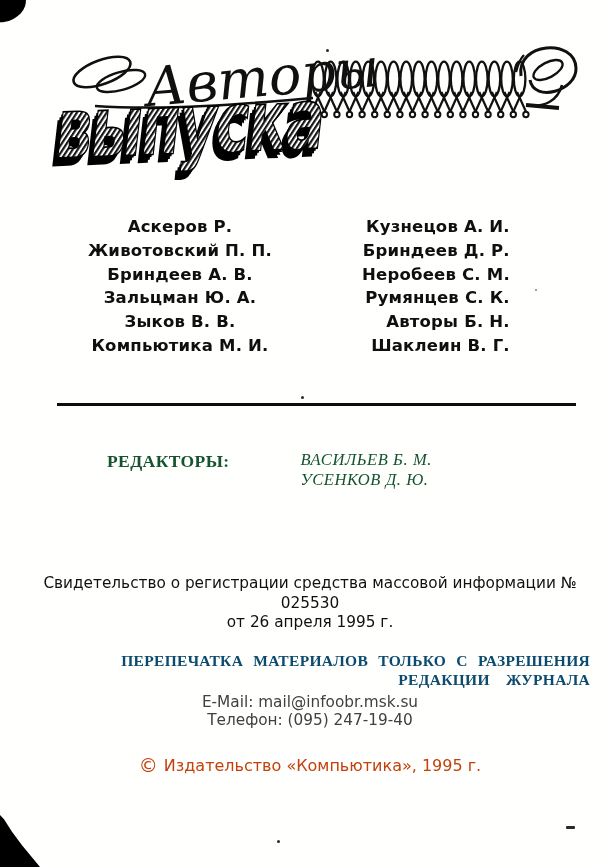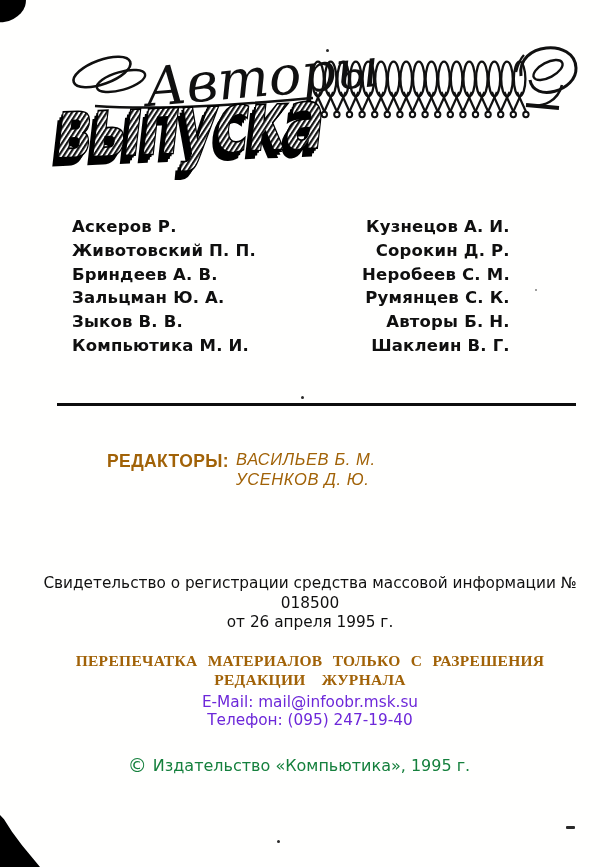--- a/index.html
+++ b/index.html
@@ -18,49 +18,49 @@
   .block-title{
     font-family:"DejaVu Sans",sans-serif;font-style:italic;font-weight:bold;
     font-size:80px;letter-spacing:-2px;
   }
   .deco{stroke:#101010;fill:none;}
   
   .authors-left,.authors-right{
     position:absolute;top:215px;font-weight:bold;font-size:16.5px;
     line-height:23.8px;letter-spacing:.2px;white-space:nowrap;color:#0f0f0f;
   }
-  .authors-left{right:344px;text-align:left;margin-left:22px;}
+  .authors-left{right:328px;text-align:center;margin-left:22px;}
   .authors-right{left:362px;text-align:right;}
   
   .rule{position:absolute;top:403px;left:57px;width:519px;height:3px;background:#0d0d0d;}
   
   .editors{
-    position:absolute;top:450px;left:107px;display:flex;gap:7px;
-    font-family:Liberation Sans, sans-serif;color:#a16207;
+    position:absolute;top:450px;left:107px;display:flex;gap:23px;
+    font-family:Liberation Serif, serif;color:#14532d;
   }
   .editors-label{font-weight:bold;font-size:17.5px;letter-spacing:.4px;padding-top:1px;}
-  .editors-names{font-style:italic;font-size:16.5px;line-height:19.5px;letter-spacing:.6px;}
+  .editors-names{font-style:italic;font-size:16.5px;line-height:19.5px;letter-spacing:.6px;margin-left:48px;}
   
   .registration{
     position:absolute;top:574px;left:30px;width:560px;text-align:center;
     font-size:15.3px;line-height:19.5px;color:#101010;
   }
   .reprint{
-    position:absolute;top:652px;left:30px;width:560px;text-align:center;
+    position:absolute;top:652px;left:30px;width:560px;text-align:right;
     font-family:"Liberation Serif",serif;font-weight:bold;font-size:15.5px;
-    line-height:18.5px;letter-spacing:.3px;word-spacing:6px;color:#a16207;
+    line-height:18.5px;letter-spacing:.3px;word-spacing:6px;color:#0c4a6e;
   }
   .reprint .line2{word-spacing:12px;}
   .contacts{
     position:absolute;top:694px;left:30px;width:560px;text-align:center;
-    font-size:15.3px;line-height:17.5px;color:#6d28d9;
+    font-size:15.3px;line-height:17.5px;color:#404040;
   }
   .copyright{
-    position:absolute;top:754px;left:19px;width:560px;text-align:center;
-    font-size:16px;color:#15803d;
+    position:absolute;top:754px;left:30px;width:560px;text-align:center;
+    font-size:16px;color:#c2410c;
   }
   .copyright .sym{font-size:19px;margin-right:6px;vertical-align:-1px;}
   
   .blob-tl{
     position:absolute;top:-7px;left:-9px;width:36px;height:28px;background:#000;
     border-radius:0 0 85% 35%;transform:rotate(-10deg);
   }
   .blob-bl{
     position:absolute;left:0;top:815px;width:40px;height:52px;background:#000;
     clip-path:polygon(0 0,10% 8%,30% 32%,55% 58%,100% 100%,0 100%);
@@ -183,39 +183,39 @@
   <div class="authors-left">
     <div>Аскеров Р.</div>
     <div>Животовский П. П.</div>
     <div>Бриндеев А. В.</div>
     <div>Зальцман Ю. А.</div>
     <div>Зыков В. В.</div>
     <div>Компьютика М. И.</div>
   </div>
   <div class="authors-right">
     <div>Кузнецов А. И.</div>
-    <div>Сорокин Д. Р.</div>
+    <div>Бриндеев Д. Р.</div>
     <div>Неробеев С. М.</div>
     <div>Румянцев С. К.</div>
     <div>Авторы Б. Н.</div>
     <div>Шаклеин В. Г.</div>
   </div>
 
   <div class="rule"></div>
 
   <div class="editors">
     <span class="editors-label">РЕДАКТОРЫ:</span>
     <span class="editors-names">
       <div>ВАСИЛЬЕВ Б. М.</div>
       <div>УСЕНКОВ Д. Ю.</div>
     </span>
   </div>
 
   <div class="registration">
-    <div>Свидетельство о регистрации средства массовой информации № 018500</div>
+    <div>Свидетельство о регистрации средства массовой информации № 025530</div>
     <div>от 26 апреля 1995 г.</div>
   </div>
 
   <div class="reprint">
     <div class="line1">ПЕРЕПЕЧАТКА МАТЕРИАЛОВ ТОЛЬКО С РАЗРЕШЕНИЯ</div>
     <div class="line2">РЕДАКЦИИ ЖУРНАЛА</div>
   </div>
 
   <div class="contacts">
     <div>E-Mail: mail@infoobr.msk.su</div>

